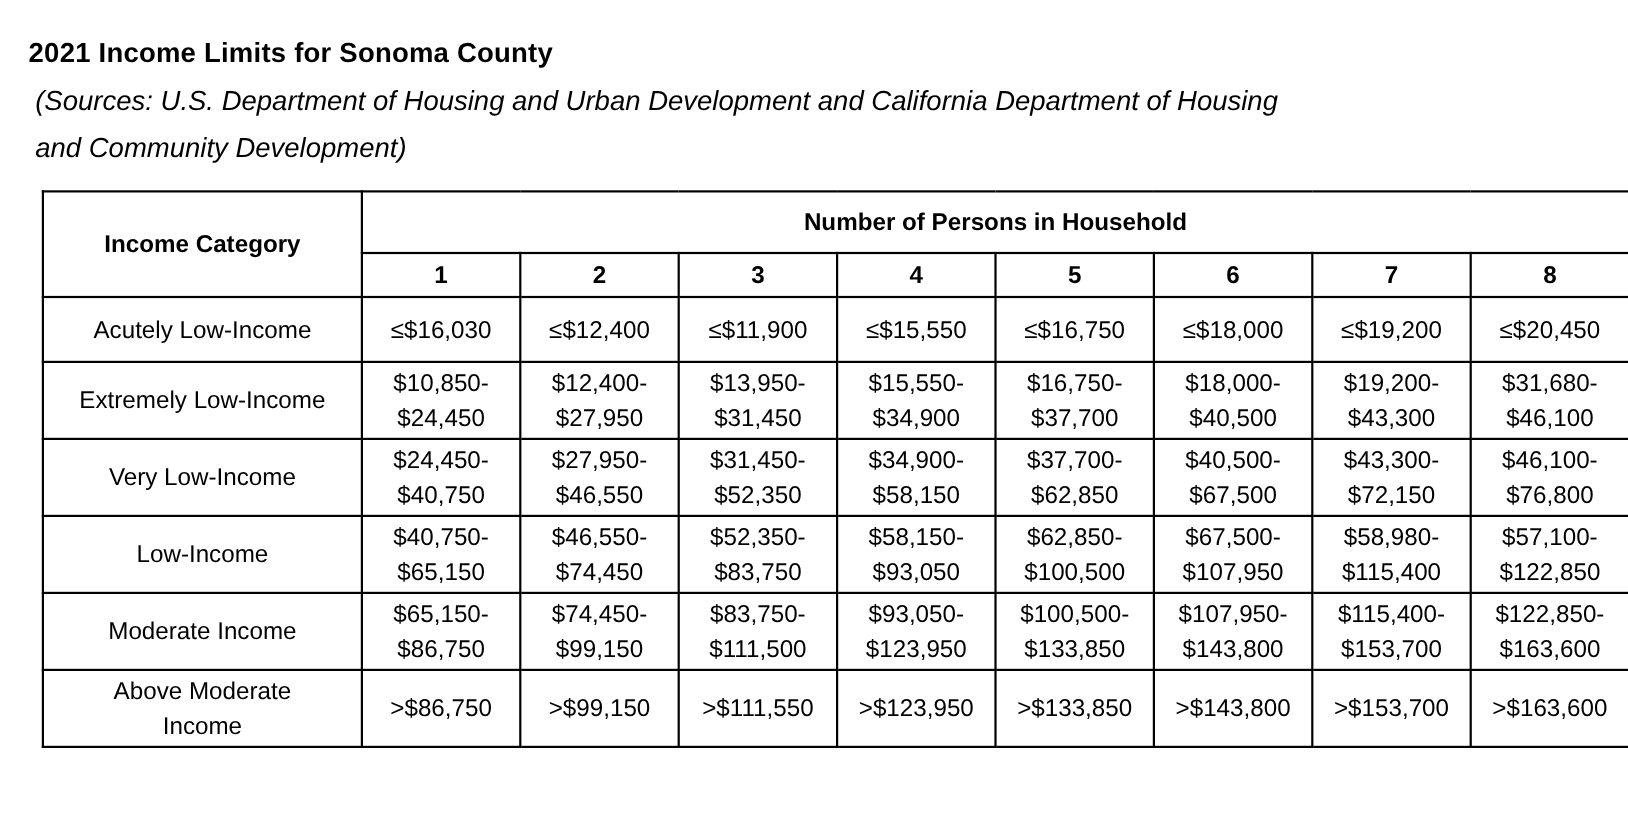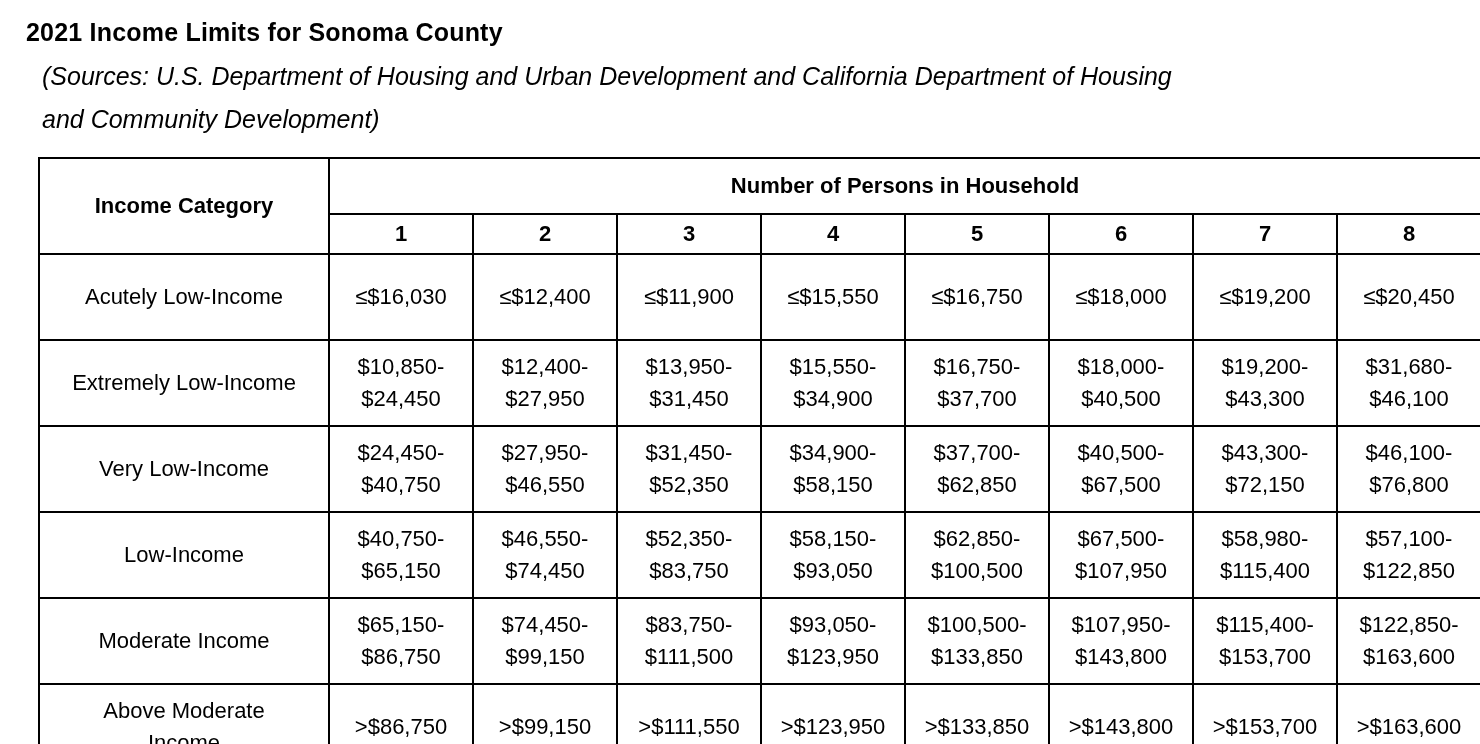--- a/index.html
+++ b/index.html
@@ -6,35 +6,35 @@
     margin: 0;
     padding: 0;
     background: #ffffff;
     color: #000000;
     font-family: "Liberation Sans", sans-serif;
   }
   .page {
     width: 1480px;
     height: 744px;
     box-sizing: border-box;
-    padding: 14px 18px 10px 18px;
+    padding: 30px 18px 10px 18px;
     overflow: hidden;
   }
   .title {
     font-size: 25px;
     font-weight: 700;
     margin: 4px 0 8px 8px;
     letter-spacing: 0.2px;
   }
   .subtitle {
     font-size: 25px;
     font-style: italic;
     font-weight: 400;
     line-height: 43px;
-    margin: 0 0 16px 24px;
+    margin: 0 0 16px 14px;
     white-space: pre-line;
   }
   table.income-table {
     border-collapse: collapse;
     table-layout: fixed;
     width: 1442px;
     margin-left: 20px;
   }
   .income-table th,
   .income-table td {
@@ -45,21 +45,21 @@
     padding: 2px 4px;
     font-size: 22px;
     line-height: 32px;
     white-space: pre-line;
   }
   .income-table thead th {
     font-weight: 700;
   }
   .hrow-group { height: 56px; }
   .hrow-nums  { height: 40px; }
-  .income-table tbody tr { height: 86px; }
+  .income-table tbody tr { height: 59px; }
   .income-table tbody td { font-weight: 400; }
   .col-cat { width: 290px; }
   .col-n   { width: 144px; }
 </style>
 </head>
 <body>
 
 <div class="page">
   <div class="title">2021 Income Limits for Sonoma County</div>
   <div class="subtitle">(Sources: U.S. Department of Housing and Urban Development and California Department of Housing

